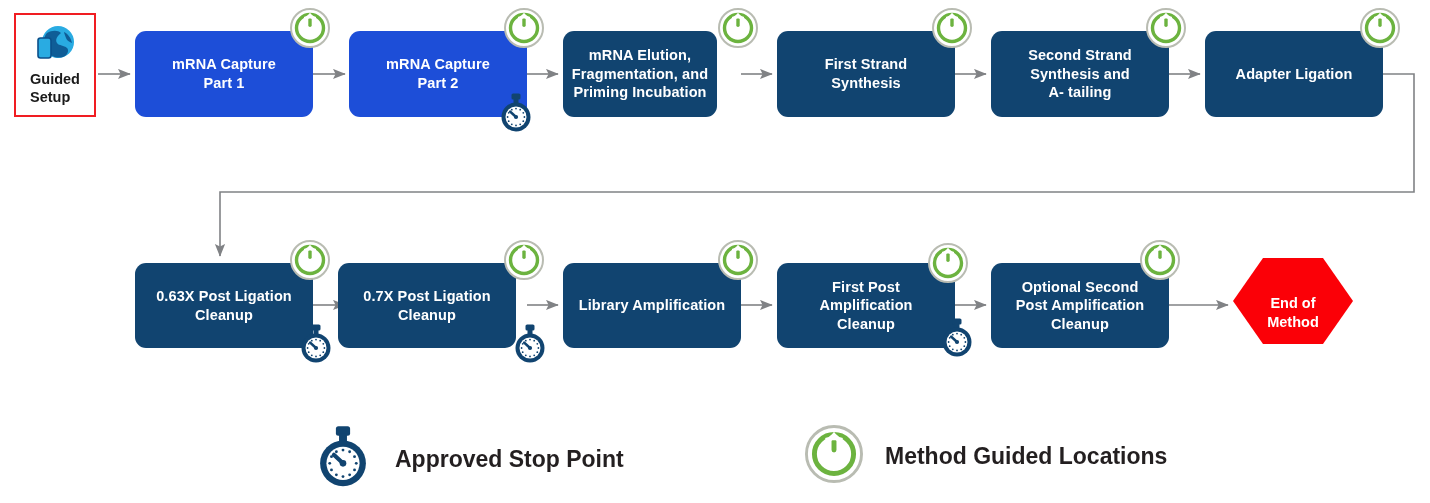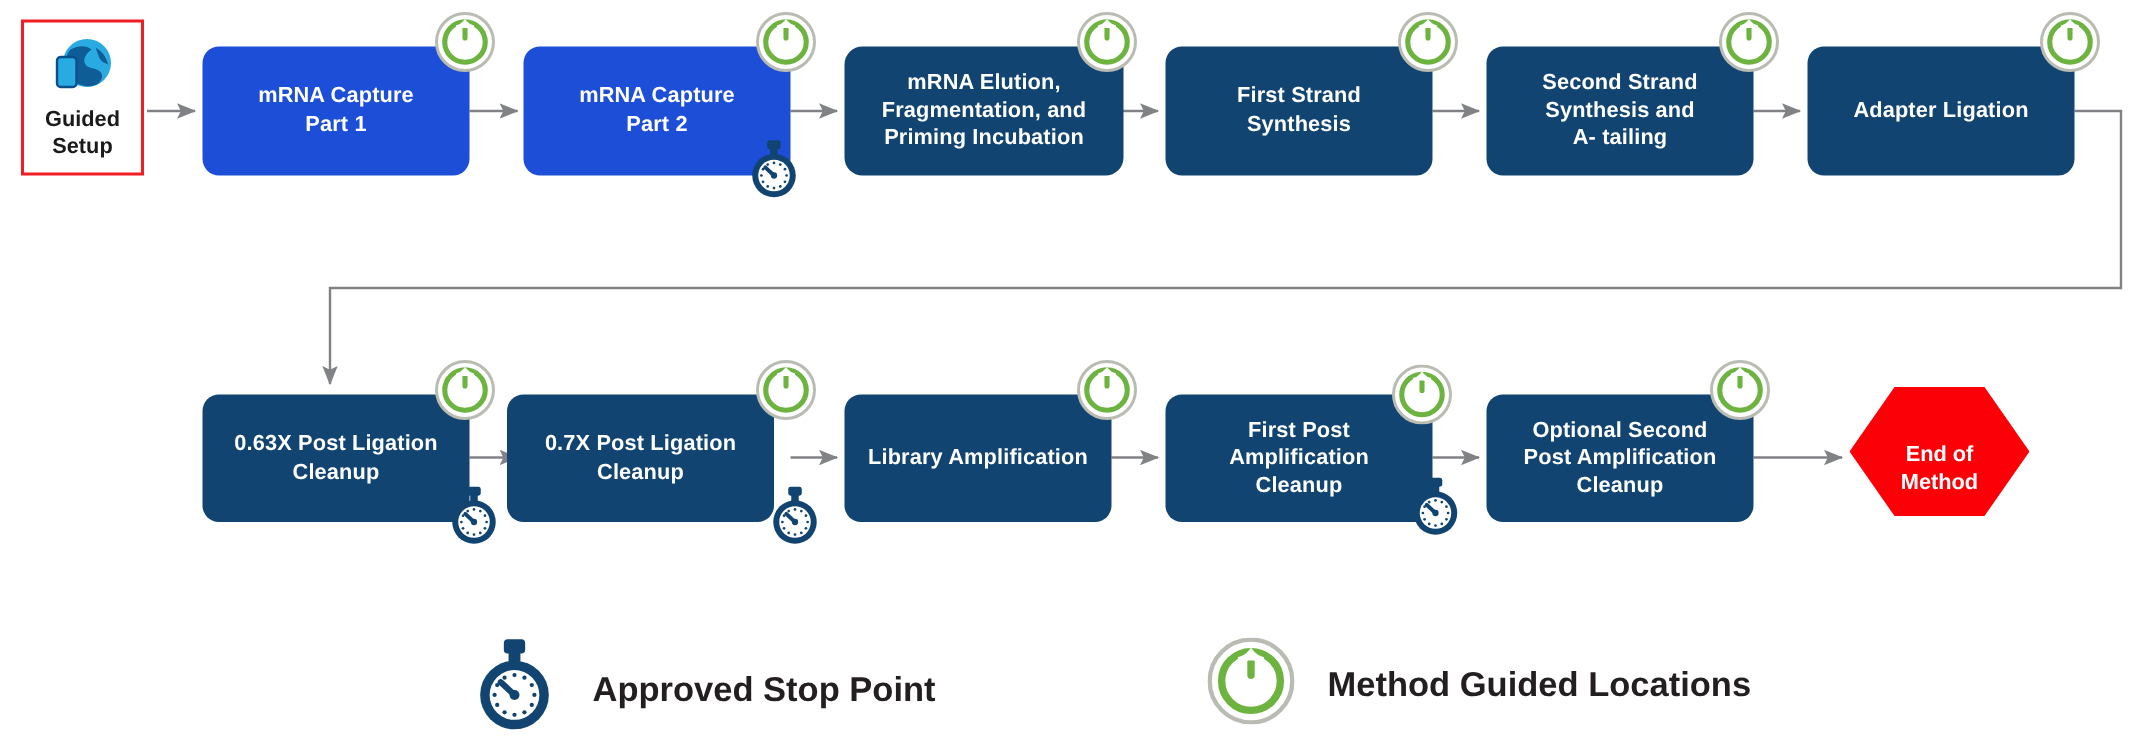--- a/index.html
+++ b/index.html
@@ -70,21 +70,21 @@
     align-items: center;
     justify-content: flex-start;
     padding-top: 9px;
   }
   #guided-setup .gs-label {
     margin-top: 3px;
     font-size: 14.5px;
     font-weight: bold;
     color: #1a1a1a;
     line-height: 1.22;
-    text-align: center;
+    text-align: left;
     white-space: pre-line;
   }
 
   
   #end-node {
     position: absolute;
     left: 1233px;
     top: 258px;
     width: 120px;
     height: 86px;
@@ -187,21 +187,21 @@
   <div class="node red" style="left:135px; top:31px; width:178px; height:86px;">
     <span class="label">mRNA Capture
 Part 1</span>
   </div>
 
   <div class="node red" style="left:349px; top:31px; width:178px; height:86px;">
     <span class="label">mRNA Capture
 Part 2</span>
   </div>
 
-  <div class="node navy" style="left:563px; top:31px; width:186px; height:86px;border-radius:12px;">
+  <div class="node navy" style="left:563px; top:31px; width:154px; height:86px;">
     <span class="label">mRNA Elution,
 Fragmentation, and
 Priming Incubation</span>
   </div>
 
   <div class="node navy" style="left:777px; top:31px; width:178px; height:86px;">
     <span class="label">First Strand
 Synthesis</span>
   </div>
 

